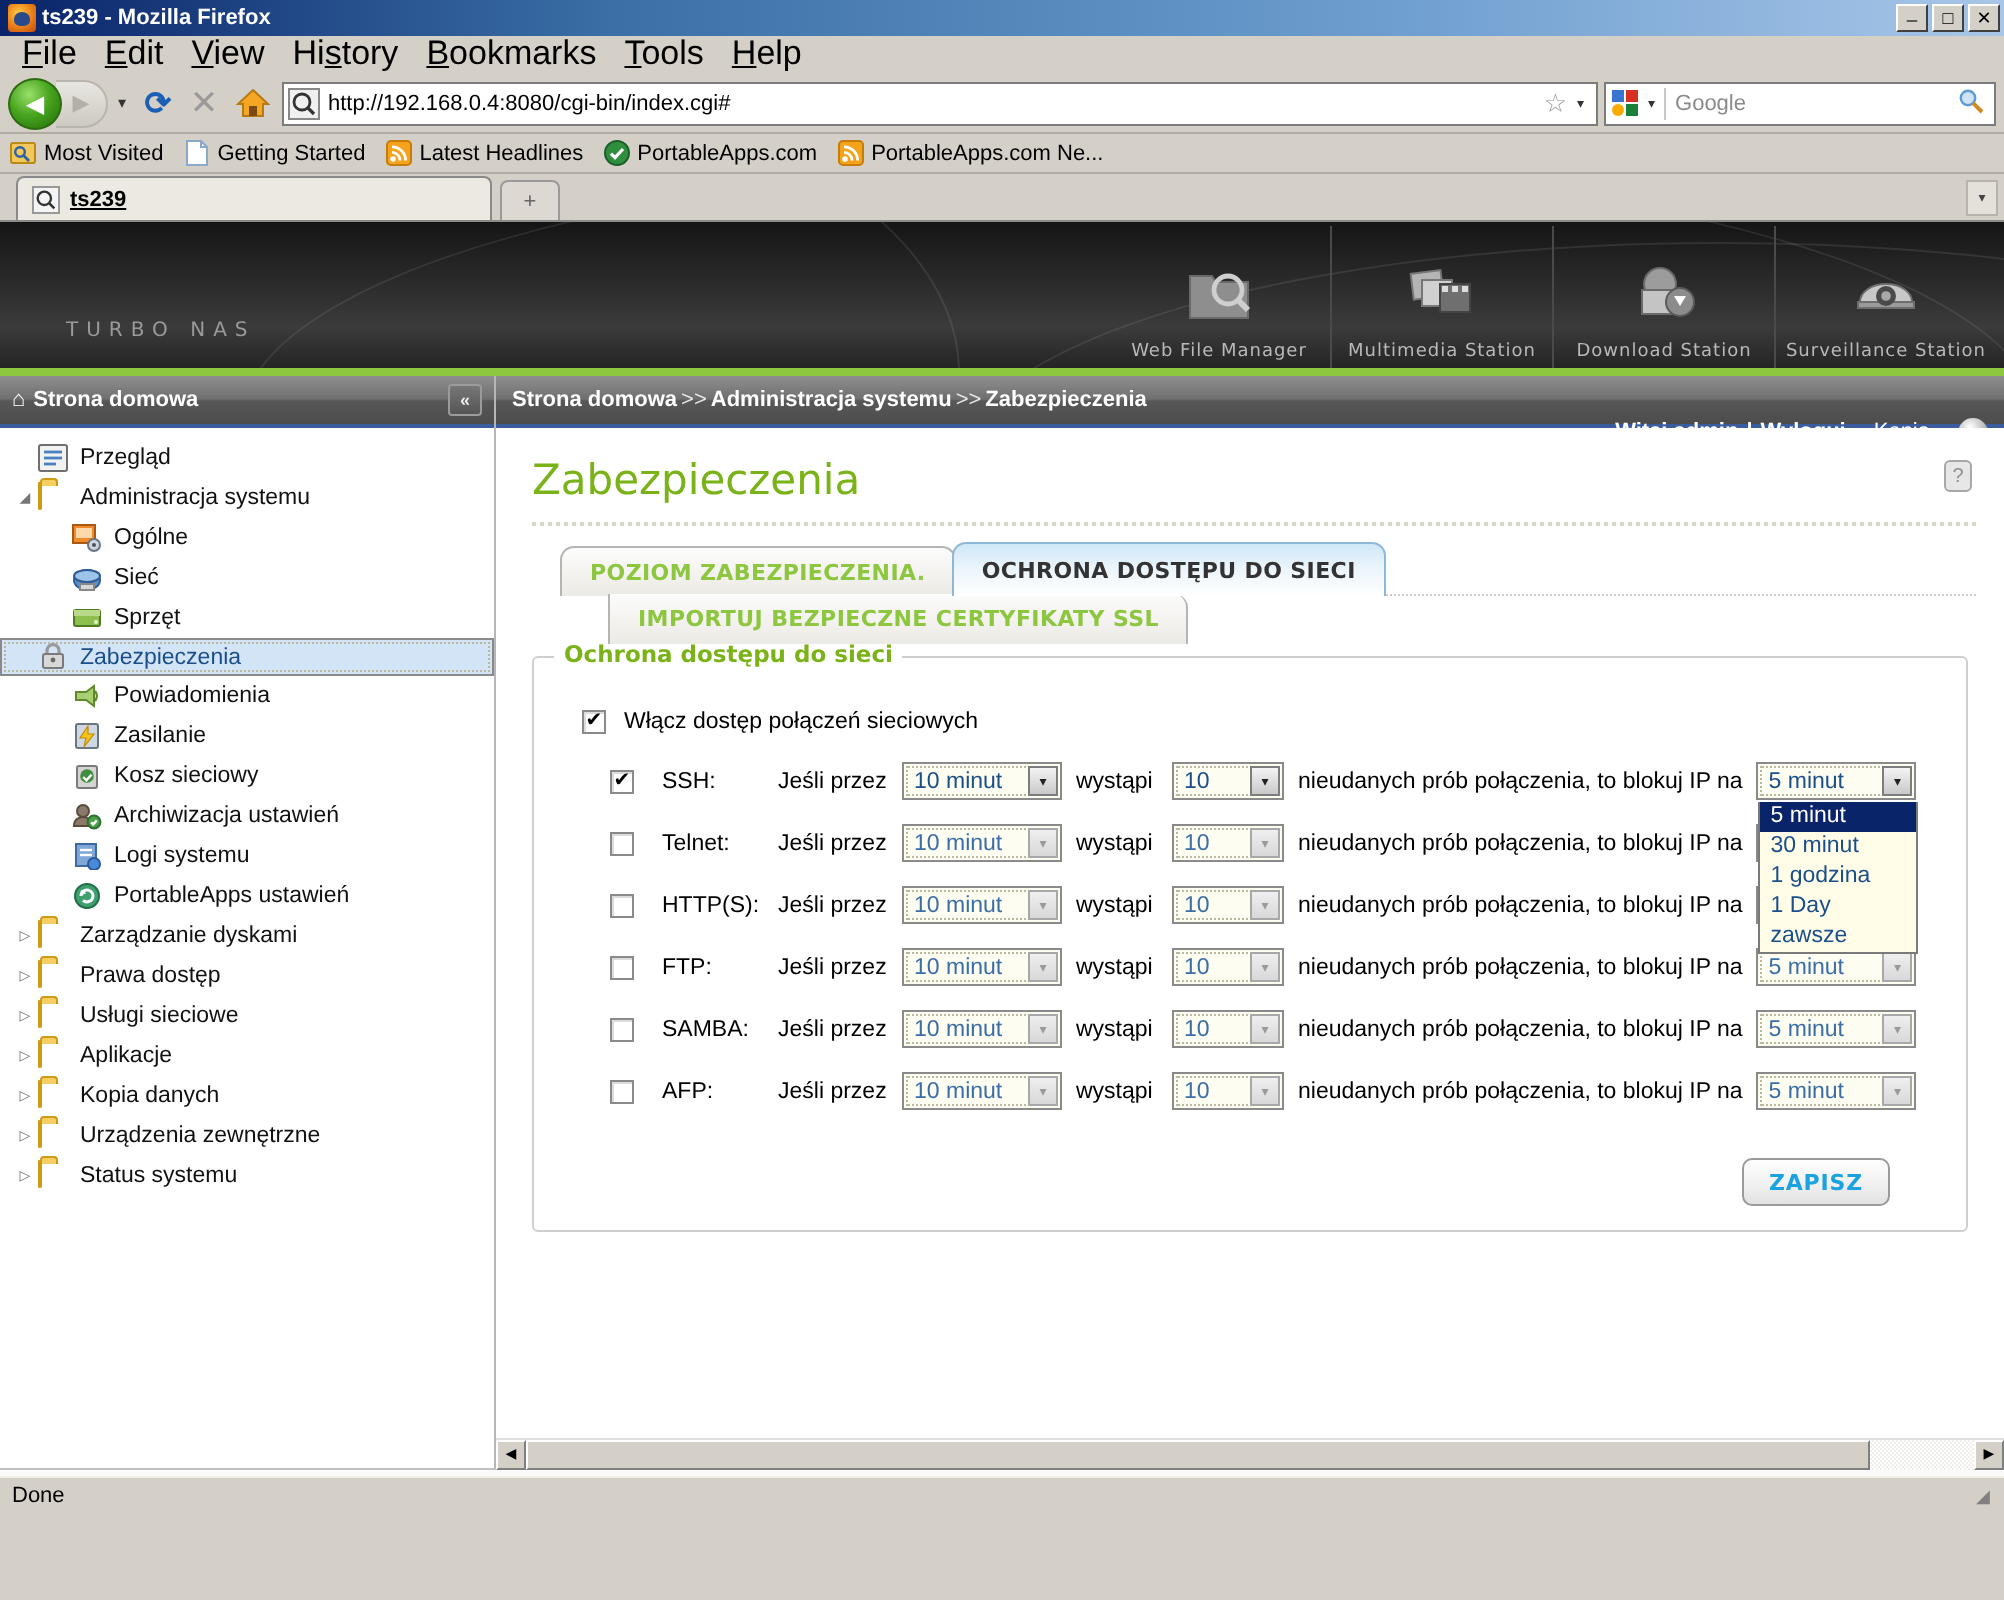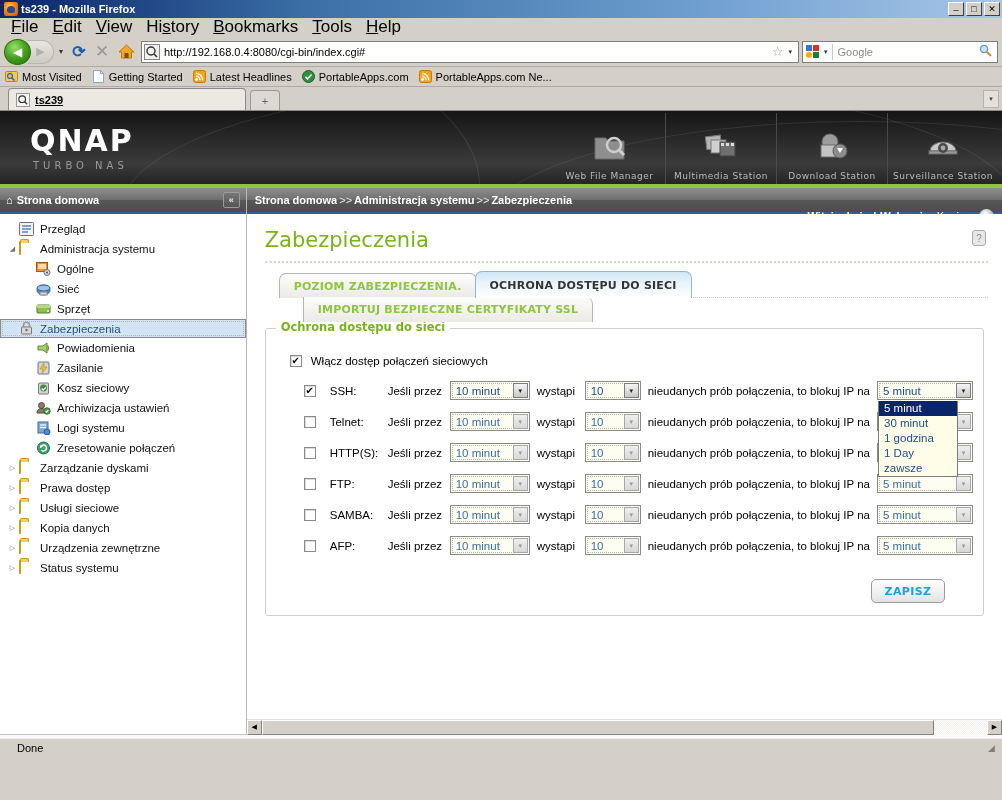--- a/index.html
+++ b/index.html
@@ -257,21 +257,21 @@
   .sel .arrow{
     position:absolute; right:1px; top:1px; width:15px; height:15px;
     background:linear-gradient(to bottom,#f4f4f4,#c9c9c9);
     border:1px solid #7d7d7d; display:flex;align-items:center;justify-content:center;
     font-size:7px; color:#222;
   }
   .sel.dim{ color:#3b6ea5; }
   .sel.dim .arrow{ background:linear-gradient(to bottom,#efefef,#d8d8d8); color:#9a9a9a; border-color:#a8a8a8;}
   .sel-time{ width:80px; margin-right:7px; }
   .sel-count{ width:56px; margin-right:7px; }
-  .sel-block{ width:96px; margin-left:7px; }
+  .sel-block{ width:80px; margin-left:7px; }
   .svcrow .t2{ width:48px; }
   .svcrow .t3{ white-space:nowrap; }
 
   .dropdown{
     position:absolute; width:80px; left:0; top:19px; z-index:40;
     background:#fffde8; border:1px solid #7a7a7a; border-top:none;
   }
   .dropdown div{ height:15px; padding-left:5px; font-size:11.5px; color:#1b4f8a; line-height:15px;}
   .dropdown div.hi{ background:#0a246a; color:#fff; }
 
@@ -300,21 +300,21 @@
     border-right-color:#808080;border-bottom-color:#808080; }
 
   .footer{
     height:28px; background:linear-gradient(to bottom,#fbfbfb,#e9e9e9);
     border-top:1px solid #c0c0c0; display:flex; align-items:center;
     padding:0 8px; font-size:11px; color:#444;
   }
 
   .statusbar{
     height:18px; background:#d4d0c8; border-top:1px solid #f0eeea;
-    display:flex; align-items:center; padding-left:17px; font-size:11px; color:#000;
+    display:flex; align-items:center; padding-left:6px; font-size:11px; color:#000;
     position:relative;
   }
   .grip{ position:absolute; right:2px; bottom:1px; width:12px;height:12px;
     color:#808080; font-size:9px;}
 </style>
 </head>
 <body>
 
 <div class="win-titlebar">
   <div class="win-title-icon"></div>
@@ -457,21 +457,20 @@
       <span>▾</span>
     </div>
 </div>
 
 <div class="page">
 
   <div class="qnap-header">
     <div class="arc" style="left:-220px;top:-90px;width:700px;height:330px;"></div>
     <div class="arc" style="left:120px;top:-30px;width:900px;height:260px;"></div>
     <div class="arc" style="left:480px;top:10px;width:760px;height:220px;"></div>
-    <div class="qnap-logo">QNAP</div>
     <div class="qnap-sub">TURBO NAS</div>
     <div class="hdr-apps" id="hdrapps">
         <div class="hdr-app">
           <span class="glyph"><svg width="34" height="30" viewBox="0 0 34 30">
               <path d="M2 6h11l2 3h16v18H2z" fill="#8e8e8e" stroke="#6a6a6a"></path>
               <circle cx="21" cy="13" r="7" fill="none" stroke="#cfcfcf" stroke-width="2.4"></circle>
               <line x1="26" y1="18" x2="31" y2="23" stroke="#cfcfcf" stroke-width="3"></line>
             </svg></span>
           <span class="lbl">Web File Manager</span>
         </div>
@@ -617,36 +616,41 @@
               </svg></span>
             <span>Logi systemu</span>
           </div>
           <div class="tnode lvl2">
             <span class="tw"></span>
             <span class="ic"><svg width="15" height="14" viewBox="0 0 15 14">
                 <circle cx="7.5" cy="7" r="6" fill="#3f9f6f" stroke="#1f6f4a"></circle>
                 <path d="M4.5 7a3 3 0 1 1 1 2.2" fill="none" stroke="#fff" stroke-width="1.5"></path>
                 <polygon points="4.5,4 7.2,5.6 4.2,6.8" fill="#fff"></polygon>
               </svg></span>
-            <span>Zresetowanie połączeń</span>
+            <span>PortableApps ustawień</span>
           </div>
           <div class="tnode lvl1">
             <span class="tw">▷</span>
             <span class="ic"><span class="folder"></span></span>
             <span>Zarządzanie dyskami</span>
           </div>
           <div class="tnode lvl1">
             <span class="tw">▷</span>
             <span class="ic"><span class="folder"></span></span>
             <span>Prawa dostęp</span>
           </div>
           <div class="tnode lvl1">
             <span class="tw">▷</span>
             <span class="ic"><span class="folder"></span></span>
             <span>Usługi sieciowe</span>
+          </div>
+          <div class="tnode lvl1">
+            <span class="tw">▷</span>
+            <span class="ic"><span class="folder"></span></span>
+            <span>Aplikacje</span>
           </div>
           <div class="tnode lvl1">
             <span class="tw">▷</span>
             <span class="ic"><span class="folder"></span></span>
             <span>Kopia danych</span>
           </div>
           <div class="tnode lvl1">
             <span class="tw">▷</span>
             <span class="ic"><span class="folder"></span></span>
             <span>Urządzenia zewnętrzne</span>

